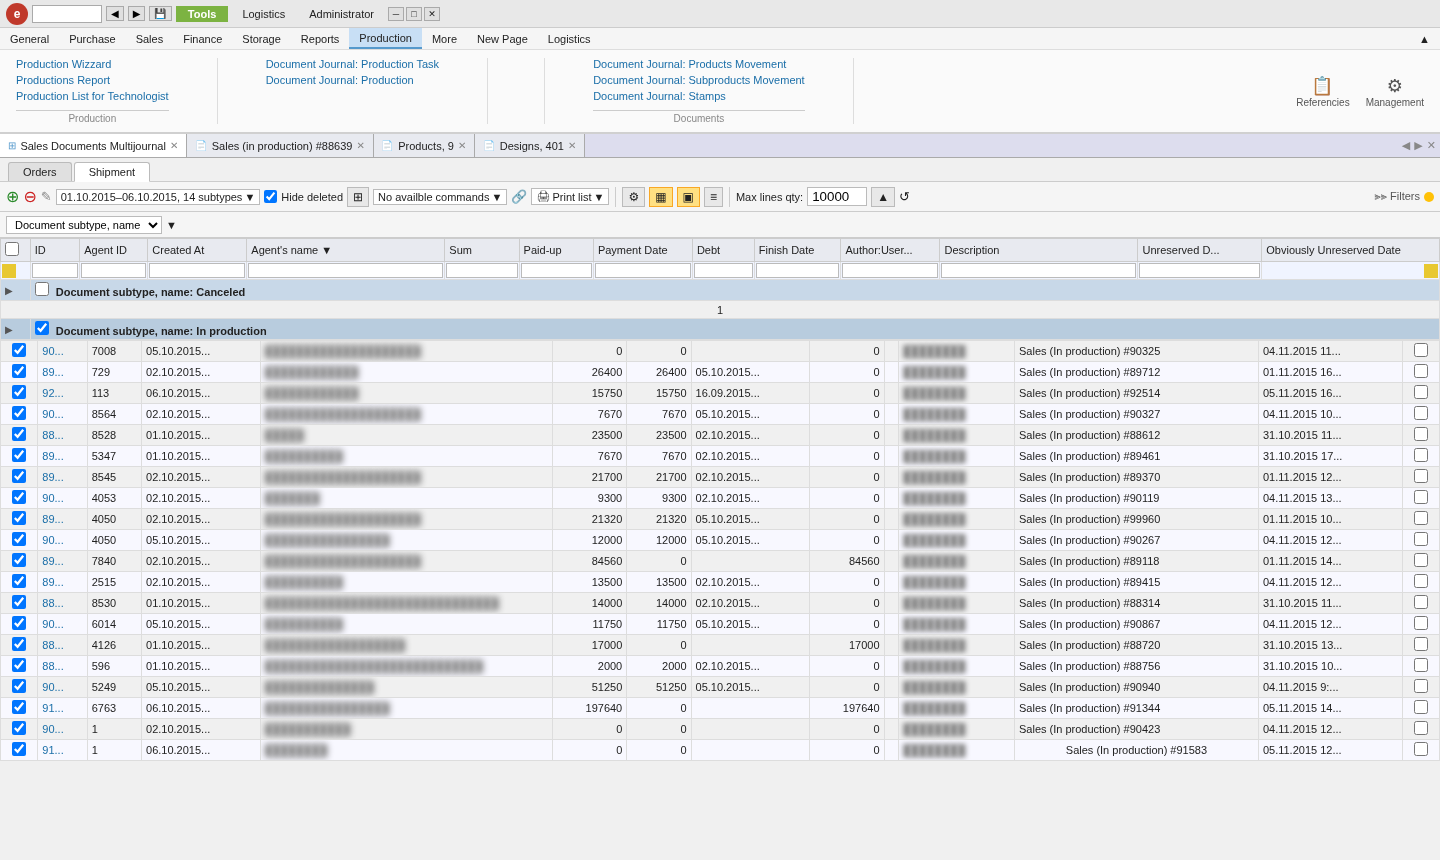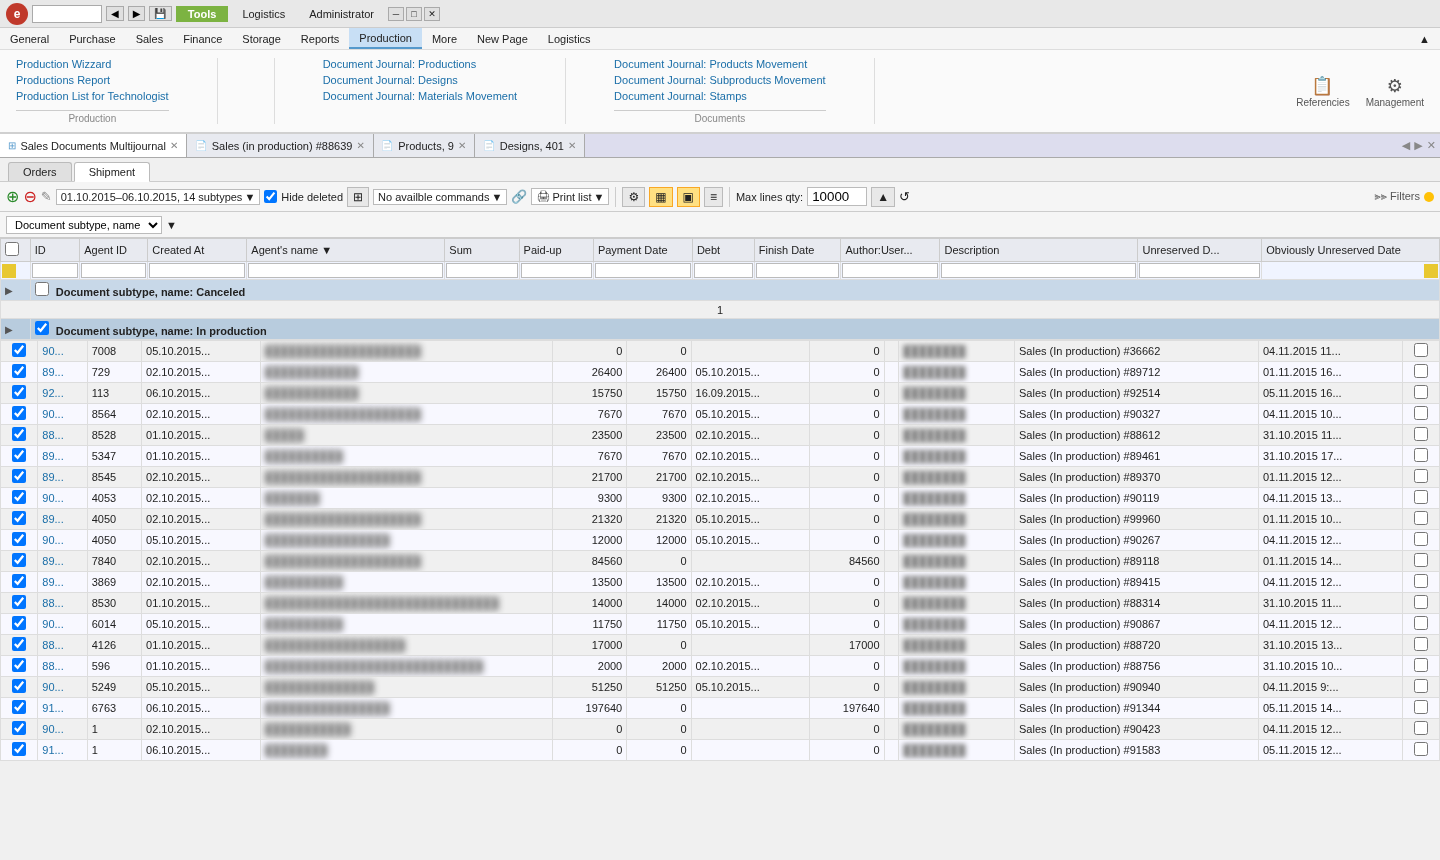--- a/index.html
+++ b/index.html
@@ -125,26 +125,25 @@
 </div>
 
 <div class="mega-menu">
   <div class="mega-col">
     <div class="mega-link">Production Wizzard</div>
     <div class="mega-link">Productions Report</div>
     <div class="mega-link">Production List for Technologist</div>
     <div class="mega-section-title">Production</div>
   </div>
   <div class="mega-divider"></div>
+  <div class="mega-col">
+    <div class="mega-link">Document Journal: Production Task</div>
+    <div class="mega-link">Document Journal: Production</div>
+  </div>
   <div class="mega-divider"></div>
-  <div class="mega-col">
-    <div class="mega-link">Document Journal: Productions</div>
-    <div class="mega-link">Document Journal: Designs</div>
-    <div class="mega-link">Document Journal: Materials Movement</div>
-  </div>
   <div class="mega-divider"></div>
   <div class="mega-col">
     <div class="mega-link">Document Journal: Products Movement</div>
     <div class="mega-link">Document Journal: Subproducts Movement</div>
     <div class="mega-link">Document Journal: Stamps</div>
     <div class="mega-section-title">Documents</div>
   </div>
   <div class="mega-divider"></div>
   <div style="flex:1"></div>
   <div style="display:flex; gap:16px; align-items:center;">
@@ -317,21 +316,21 @@
             <td style="color:#1a6ea8;">90...</td>
             <td>7008</td>
             <td>05.10.2015...</td>
             <td style="max-width:180px;overflow:hidden;text-overflow:ellipsis;"><span style="color:transparent;text-shadow:0 0 6px #888;">████████████████████</span></td>
             <td style="text-align:right;">0</td>
             <td style="text-align:right;">0</td>
             <td></td>
             <td style="text-align:right;">0</td>
             <td></td>
             <td><span style="color:transparent;text-shadow:0 0 5px #888;">████████</span></td>
-            <td style="max-width:175px;overflow:hidden;text-overflow:ellipsis;">Sales (In production) #36662</td>
+            <td style="max-width:175px;overflow:hidden;text-overflow:ellipsis;">Sales (In production) #90325</td>
             <td>04.11.2015 11...</td>
             <td style="text-align:center;"><input type="checkbox" style="width: 14px; height: 14px;"></td>
           </tr>
           <tr style="background: rgb(248, 248, 255);">
             <td style="text-align:center;"><input type="checkbox" checked="" style="width: 14px; height: 14px;"></td>
             <td style="color:#1a6ea8;">89...</td>
             <td>729</td>
             <td>02.10.2015...</td>
             <td style="max-width:180px;overflow:hidden;text-overflow:ellipsis;"><span style="color:transparent;text-shadow:0 0 6px #888;">████████████</span></td>
             <td style="text-align:right;">26400</td>
@@ -484,21 +483,21 @@
             <td style="text-align:right;">84560</td>
             <td></td>
             <td><span style="color:transparent;text-shadow:0 0 5px #888;">████████</span></td>
             <td style="max-width:175px;overflow:hidden;text-overflow:ellipsis;">Sales (In production) #89118</td>
             <td>01.11.2015 14...</td>
             <td style="text-align:center;"><input type="checkbox" style="width: 14px; height: 14px;"></td>
           </tr>
           <tr style="background: rgb(248, 248, 255);">
             <td style="text-align:center;"><input type="checkbox" checked="" style="width: 14px; height: 14px;"></td>
             <td style="color:#1a6ea8;">89...</td>
-            <td>3869</td>
+            <td>2515</td>
             <td>02.10.2015...</td>
             <td style="max-width:180px;overflow:hidden;text-overflow:ellipsis;"><span style="color:transparent;text-shadow:0 0 6px #888;">██████████</span></td>
             <td style="text-align:right;">13500</td>
             <td style="text-align:right;">13500</td>
             <td>02.10.2015...</td>
             <td style="text-align:right;">0</td>
             <td></td>
             <td><span style="color:transparent;text-shadow:0 0 5px #888;">████████</span></td>
             <td style="max-width:175px;overflow:hidden;text-overflow:ellipsis;">Sales (In production) #89415</td>
             <td>04.11.2015 12...</td>
@@ -621,20 +620,20 @@
             <td style="color:#1a6ea8;">91...</td>
             <td>1</td>
             <td>06.10.2015...</td>
             <td style="max-width:180px;overflow:hidden;text-overflow:ellipsis;"><span style="color:transparent;text-shadow:0 0 6px #888;">████████</span></td>
             <td style="text-align:right;">0</td>
             <td style="text-align:right;">0</td>
             <td></td>
             <td style="text-align:right;">0</td>
             <td></td>
             <td><span style="color:transparent;text-shadow:0 0 5px #888;">████████</span></td>
-            <td style="max-width:175px;overflow:hidden;text-overflow:ellipsis;">Sales (In production) #91583</td>
+            <td style="max-width:175px;overflow:hidden;text-overflow:ellipsis;text-align:center;">Sales (In production) #91583</td>
             <td>05.11.2015 12...</td>
             <td style="text-align:center;"><input type="checkbox" style="width: 14px; height: 14px;"></td>
           </tr>
         </tbody>
     </table>
   </div>
 </div>
 
 </body></html>

